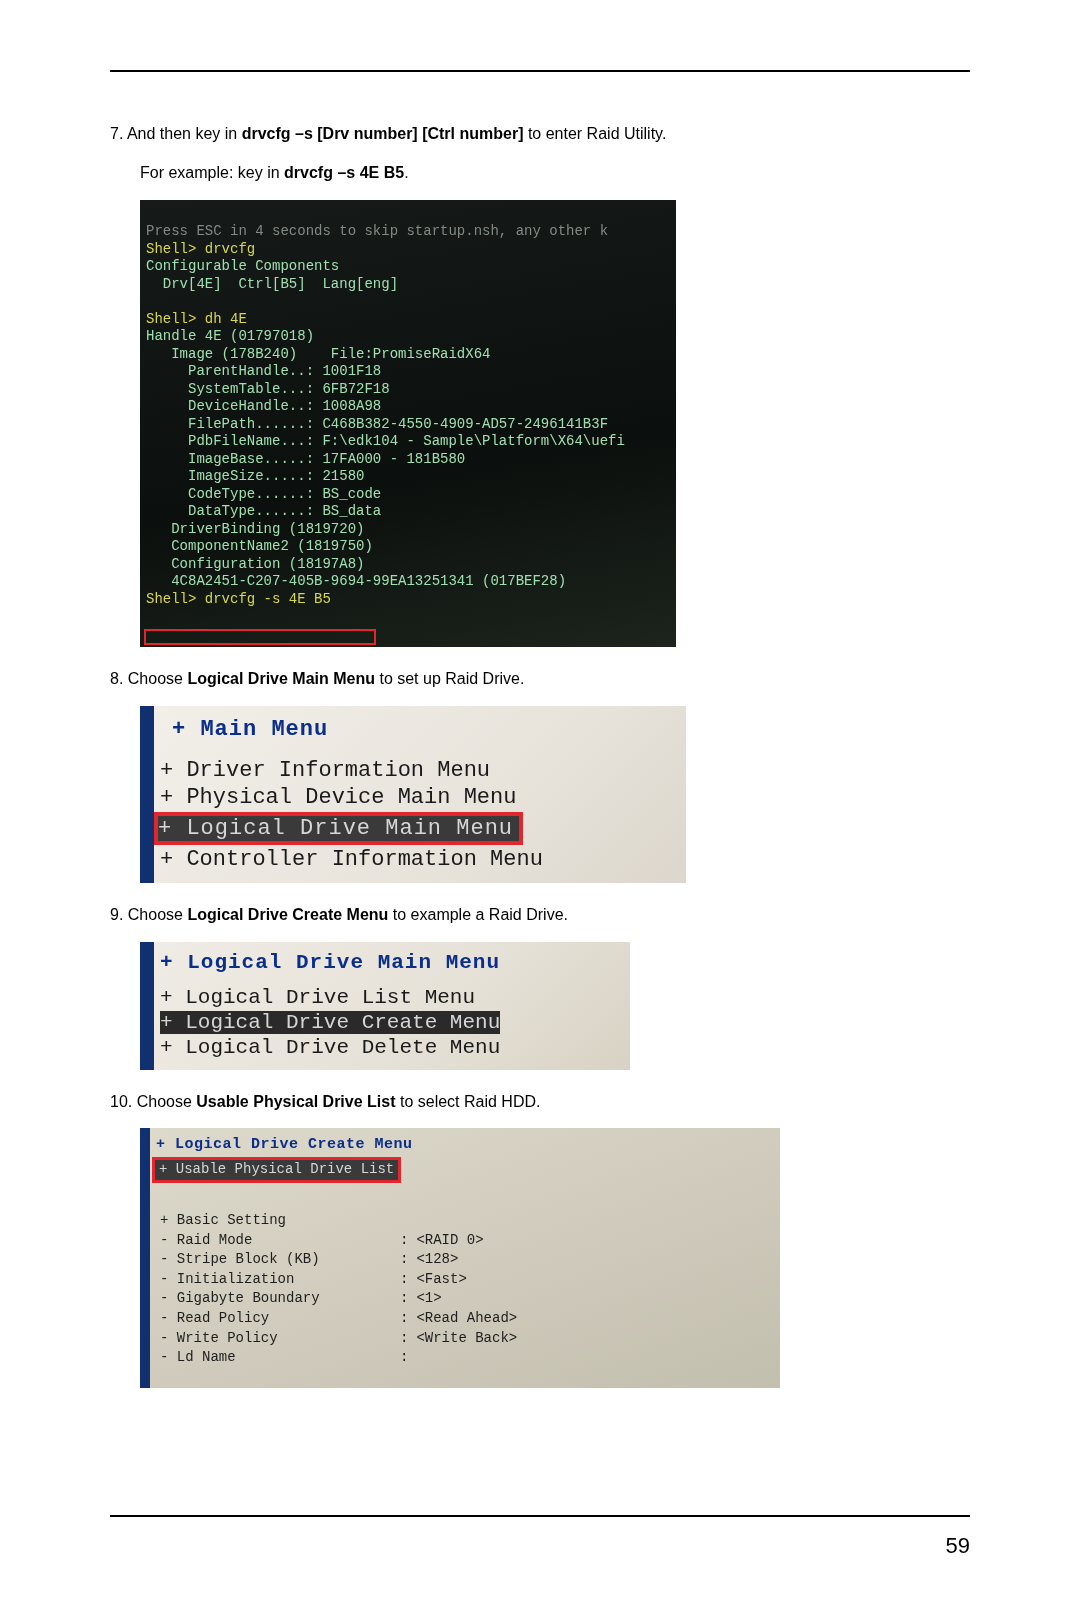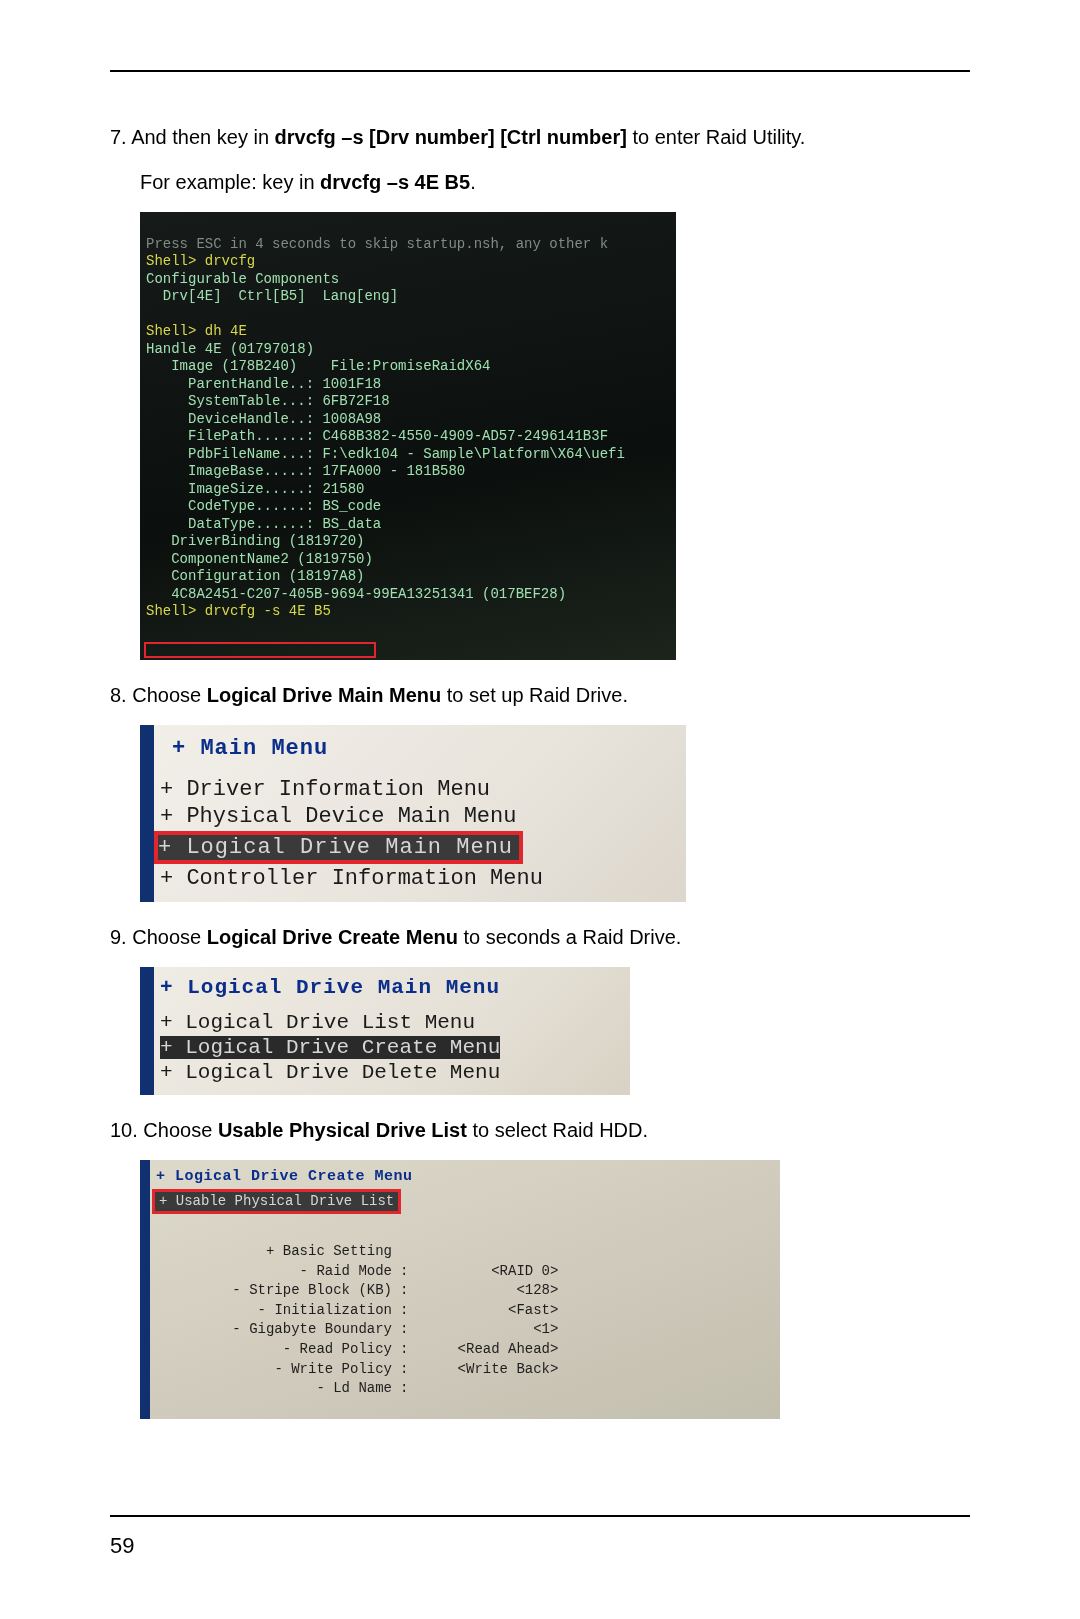--- a/index.html
+++ b/index.html
@@ -13,21 +13,21 @@
   }
   .page {
     padding: 70px 110px 0 110px;
   }
   .top-rule {
     border-top: 2px solid #000;
     margin-bottom: 50px;
   }
   .step {
     margin: 0 0 14px 0;
-    font-size: 20px;
+    font-size: 16px;
     line-height: 1.55;
   }
   .indent { padding-left: 30px; }
   .step b { font-weight: bold; }
   .screenshot {
     margin: 6px 0 20px 30px;
   }
   
   .term {
     width: 536px;
@@ -99,31 +99,31 @@
   .menu4 .title { color: #0a2e8a; font-weight: bold; font-size: 15px; letter-spacing: 0.5px; }
   .menu4 .hl {
     display: inline-block;
     border: 3px solid #e2262d;
     background: #3a3a3a;
     color: #d6d6d6;
     padding: 0 4px;
     margin: 2px 0 18px -4px;
   }
   .menu4 table { border-collapse: collapse; font-size: 14px; }
-  .menu4 td { padding: 0 4px; white-space: pre; text-align: right; }
+  .menu4 td { padding: 0 4px; white-space: pre; }
   .menu4 td.c1 { width: 240px; }
   .menu4 td.c2 { width: 150px; }
   .menu4 .sp { height: 10px; }
   
   .footer {
     position: absolute;
     left: 110px; right: 110px;
     bottom: 60px;
     border-top: 2px solid #000;
-    text-align: left;
+    text-align: right;
     padding-top: 16px;
     font-size: 22px;
   }
 </style>
 </head>
 <body>
 
 <div class="page">
   <div class="top-rule"></div>
 
@@ -167,21 +167,21 @@
   <div class="screenshot menu2">
     <div class="row title">+ Main Menu</div>
     <div class="row" style="height:14px"></div>
     <div class="row">+ Driver Information Menu</div>
     <div class="row">+ Physical Device Main Menu</div>
     <div class="row"><span class="hl">+ Logical Drive Main Menu</span></div>
     <div class="row">+ Controller Information Menu</div>
   </div>
 
   <p class="step">
-    <span>9.</span><span> Choose </span><b>Logical Drive Create Menu</b><span> to seconds a Raid Drive.</span>
+    <span>9.</span><span> Choose </span><b>Logical Drive Create Menu</b><span> to example a Raid Drive.</span>
   </p>
 
   <div class="screenshot menu3">
     <div class="row title">+ Logical Drive Main Menu</div>
     <div class="row" style="height:10px"></div>
     <div class="row">+ Logical Drive List Menu</div>
     <div class="row"><span class="sel">+ Logical Drive Create Menu</span></div>
     <div class="row">+ Logical Drive Delete Menu</div>
   </div>
 

